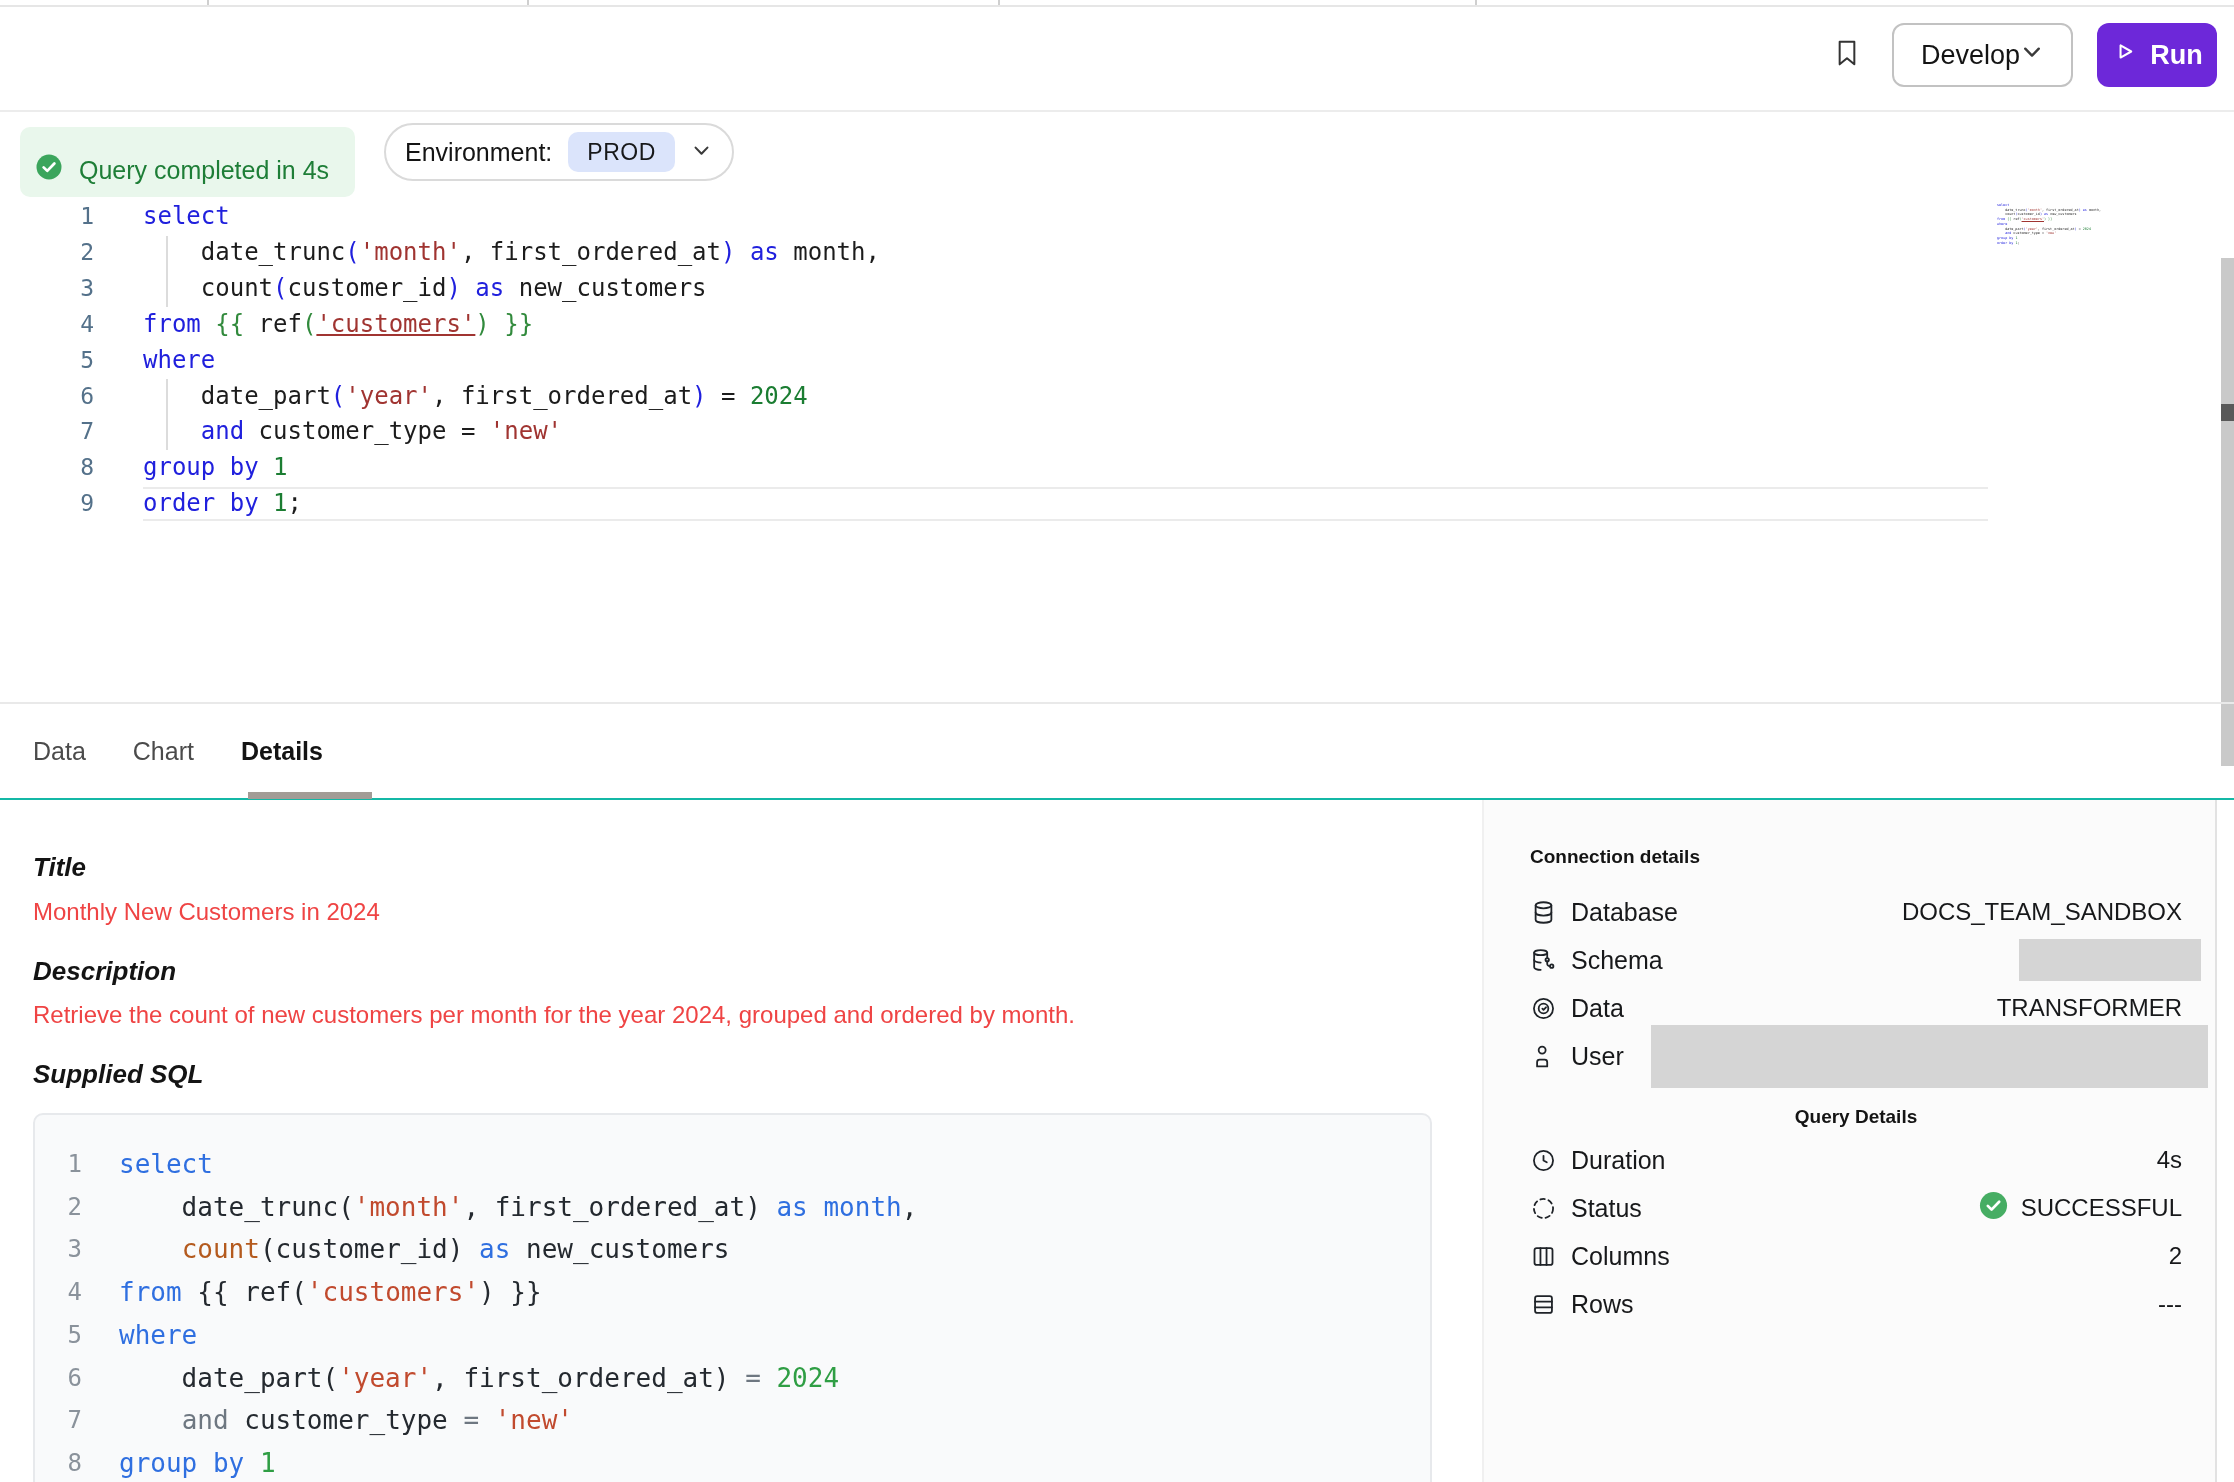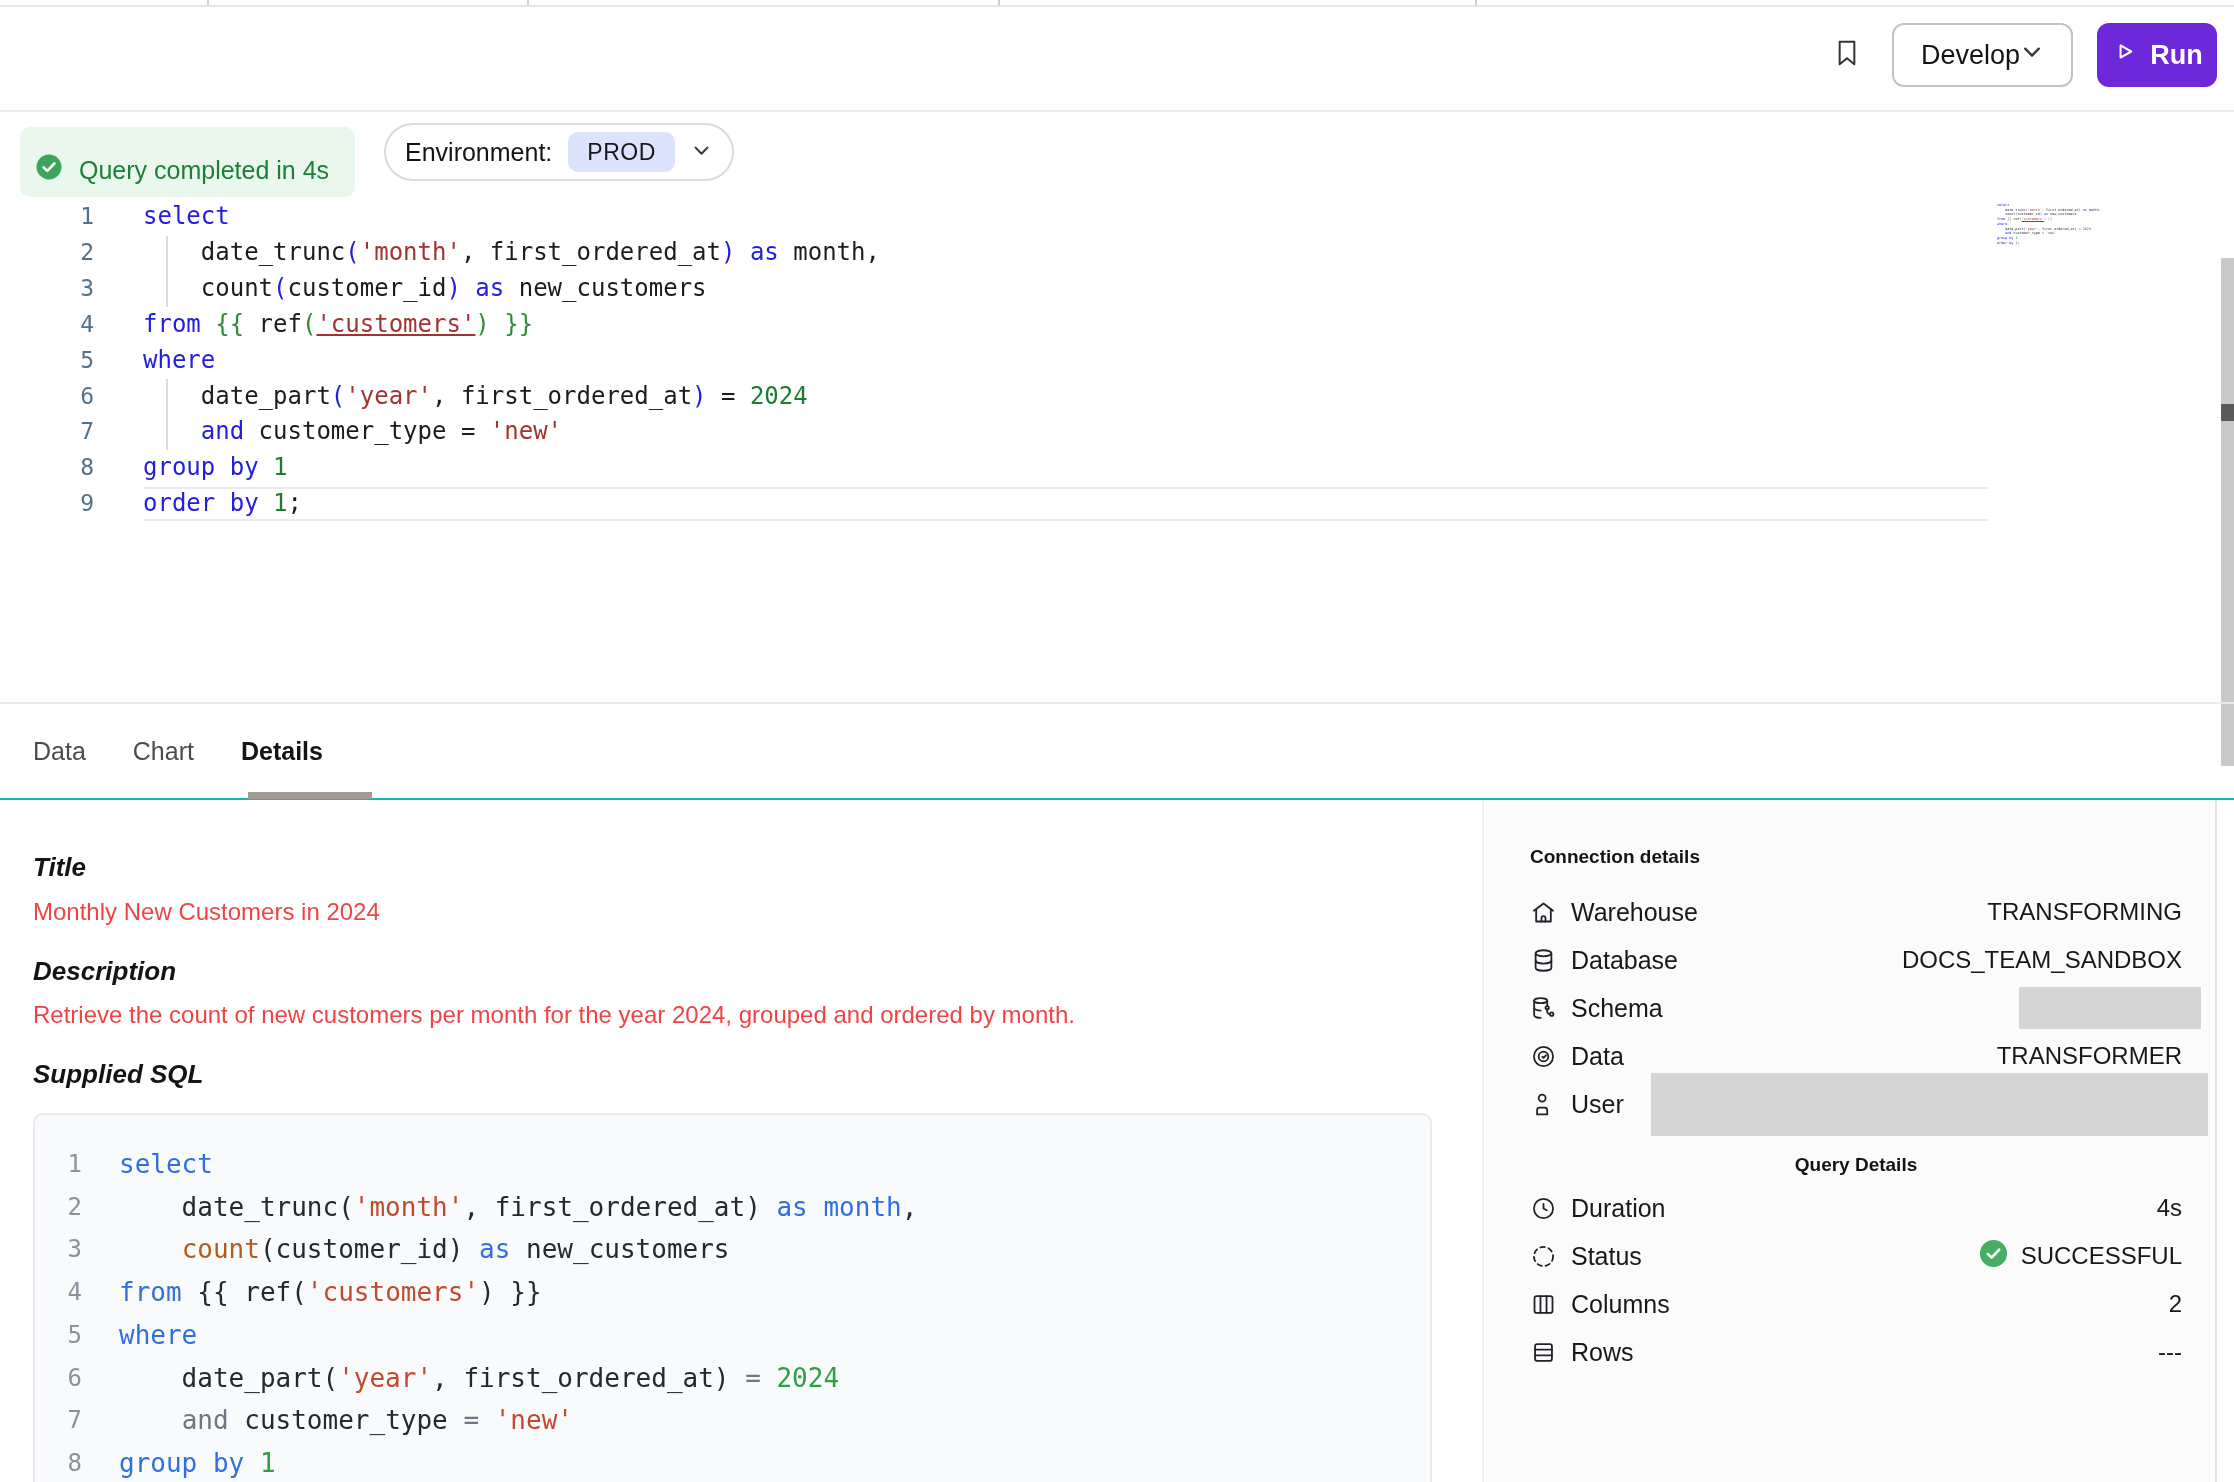--- a/index.html
+++ b/index.html
@@ -189,35 +189,20 @@
       <div class="cl"><span class="ln">8</span><span class="k2">group by</span><span> </span><span class="n2">1</span></div>
     </div>
 
   <div class="abs" id="right-panel">
     <div class="panel-h" id="conn-heading">Connection details</div>
     <div id="conn-rows">
         <div class="drow">
           <span class="dicon">
             <svg viewBox="0 0 24 24">
               <g fill="none" stroke="#1f2328" stroke-width="1.6" stroke-linecap="round" stroke-linejoin="round">
-                <path d="M3.5 10.5 12 4l8.5 6.5"></path>
-                <path d="M5.5 9.2V20h13V9.2"></path>
-                <path d="M10.2 20v-2.9a1.8 1.8 0 0 1 3.6 0V20"></path>
-              </g>
-            </svg>
-          </span>
-          <span class="dlabel">Warehouse</span>
-          <span class="dvalue">
-            <span>TRANSFORMING</span>
-          </span>
-        </div>
-        <div class="drow">
-          <span class="dicon">
-            <svg viewBox="0 0 24 24">
-              <g fill="none" stroke="#1f2328" stroke-width="1.6" stroke-linecap="round" stroke-linejoin="round">
                 <ellipse cx="12" cy="5.6" rx="7" ry="2.7"></ellipse>
                 <path d="M5 5.6v12.8c0 1.5 3.1 2.7 7 2.7s7-1.2 7-2.7V5.6"></path>
                 <path d="M5 12c0 1.5 3.1 2.7 7 2.7s7-1.2 7-2.7"></path>
               </g>
             </svg>
           </span>
           <span class="dlabel">Database</span>
           <span class="dvalue">
             <span>DOCS_TEAM_SANDBOX</span>
           </span>

